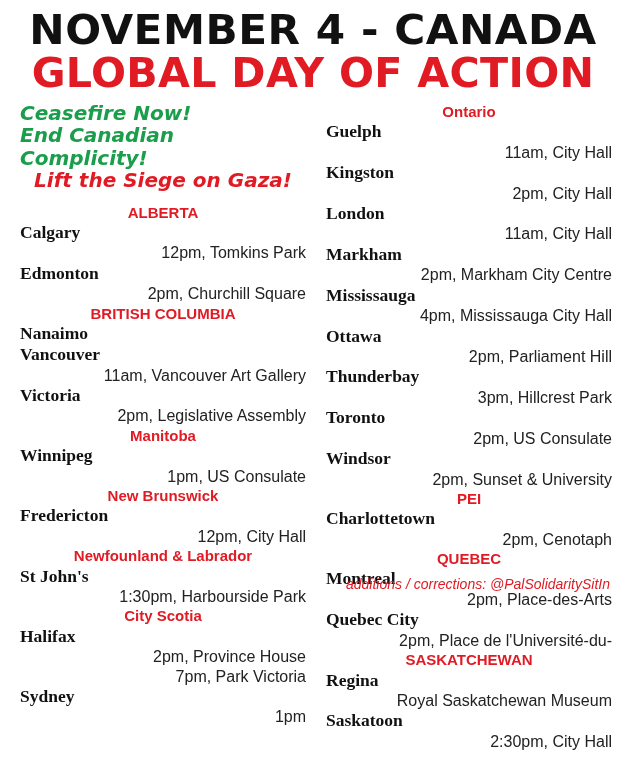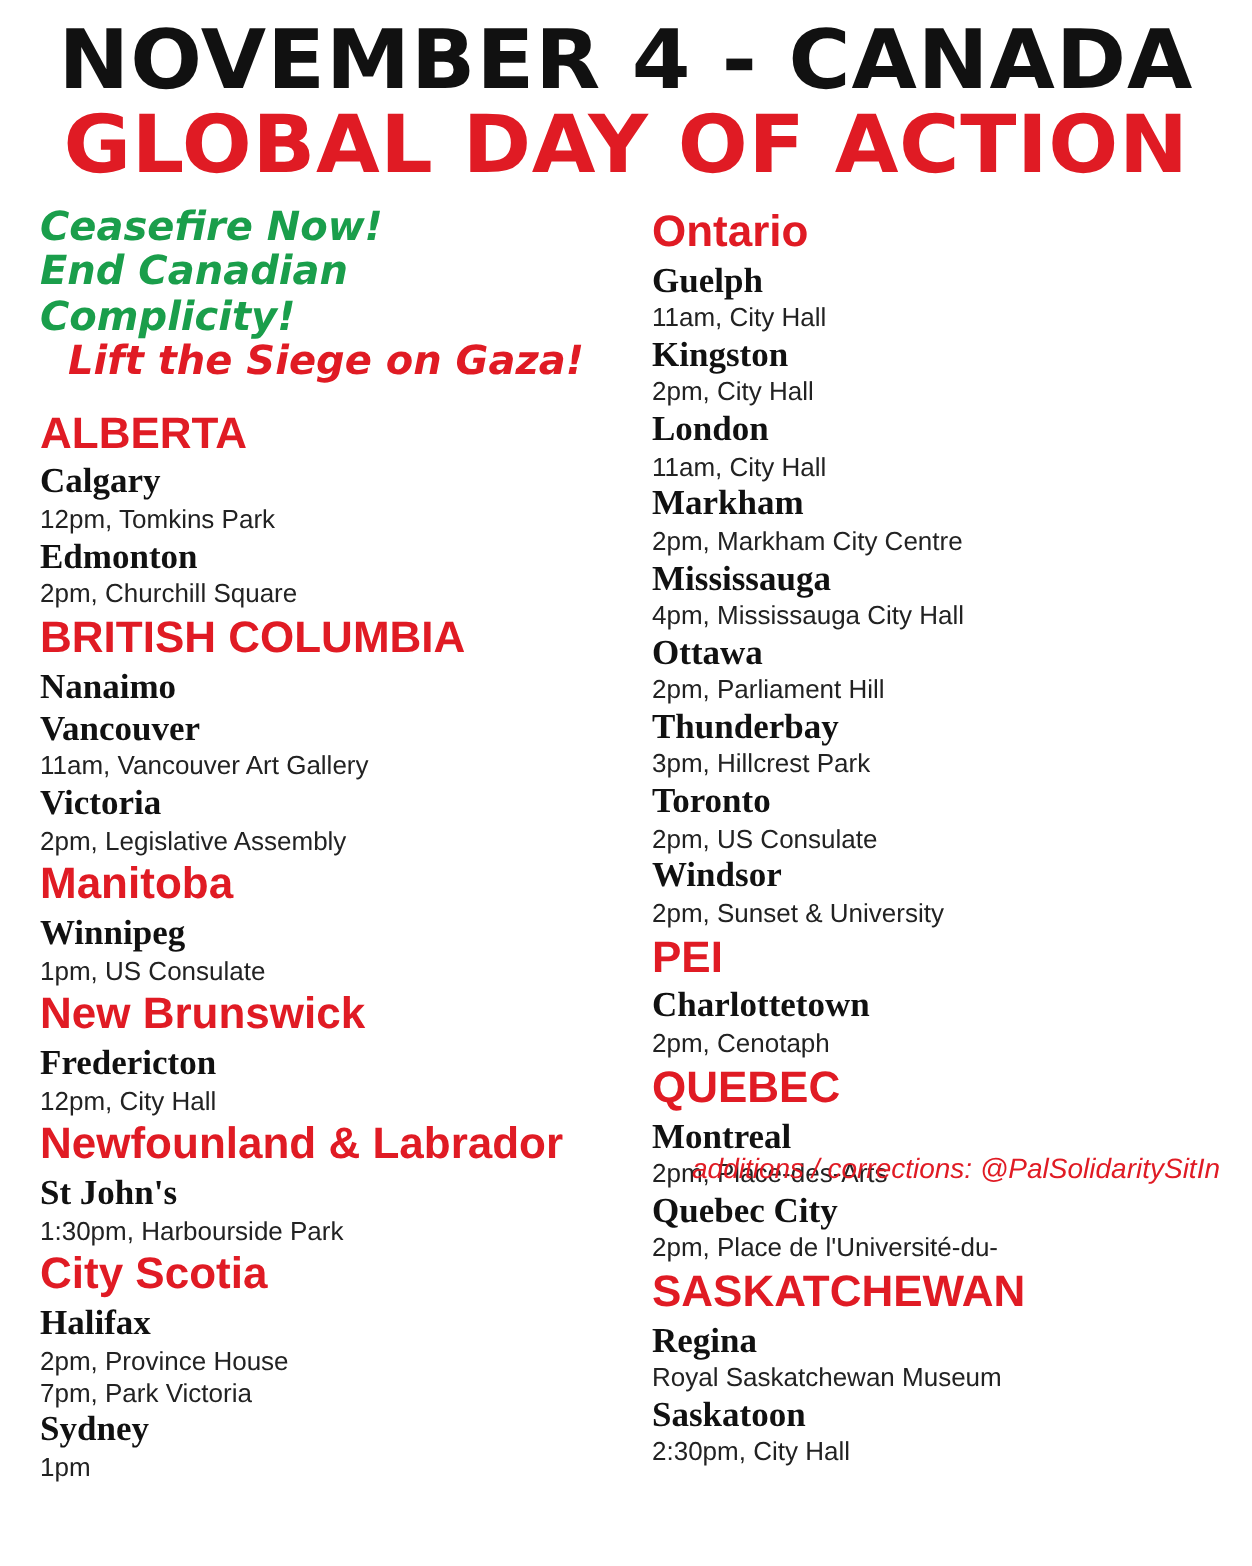--- a/index.html
+++ b/index.html
@@ -67,38 +67,40 @@
     font-weight: bold;
     font-size: 20px;
     line-height: 1.12;
     margin-bottom: 12px;
   }
   .slogan .green { color: #1a9e4b; }
   .slogan .red { color: #e01b24; text-align: center; }
   .region {
     font-family: "Liberation Sans", sans-serif;
     font-weight: bold;
-    font-size: 22px;
+    font-size: 15px;
     color: #e01b24;
     line-height: 1.22;
     margin-top: 1px;
+    text-align: center;
   }
   .city {
     font-family: Liberation Serif, serif;
     font-weight: bold;
     font-size: 17.5px;
     color: #111111;
     line-height: 1.22;
   }
   .detail {
     font-family: "Liberation Sans", sans-serif;
     font-weight: normal;
-    font-size: 13px;
+    font-size: 16px;
     color: #222222;
     line-height: 1.22;
+    text-align: right;
   }
   .footer {
     position: absolute;
     right: 16px;
     bottom: 4px;
     font-family: "Liberation Sans", sans-serif;
     font-style: italic;
     font-size: 14px;
     color: #e01b24;
   }

